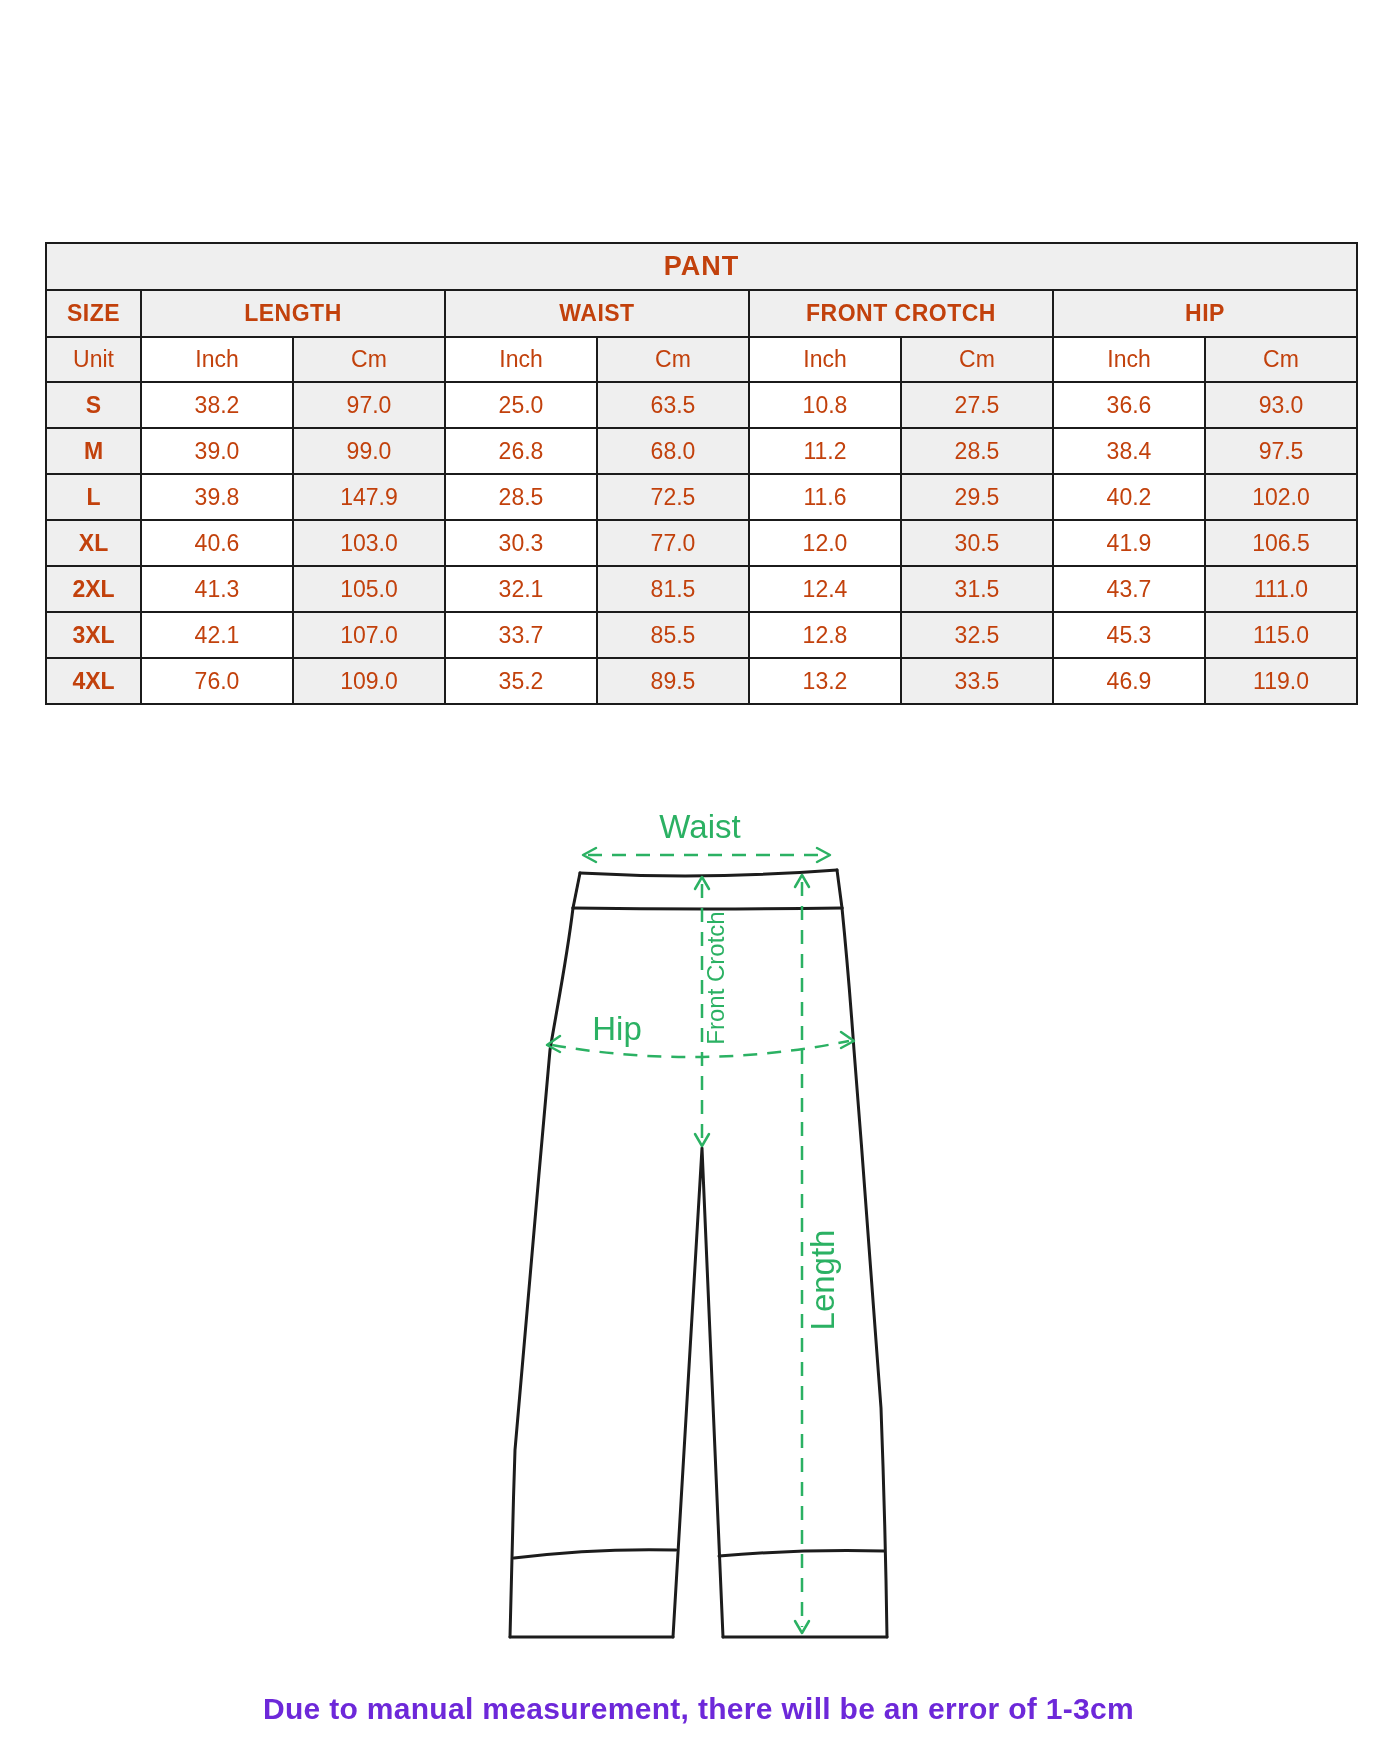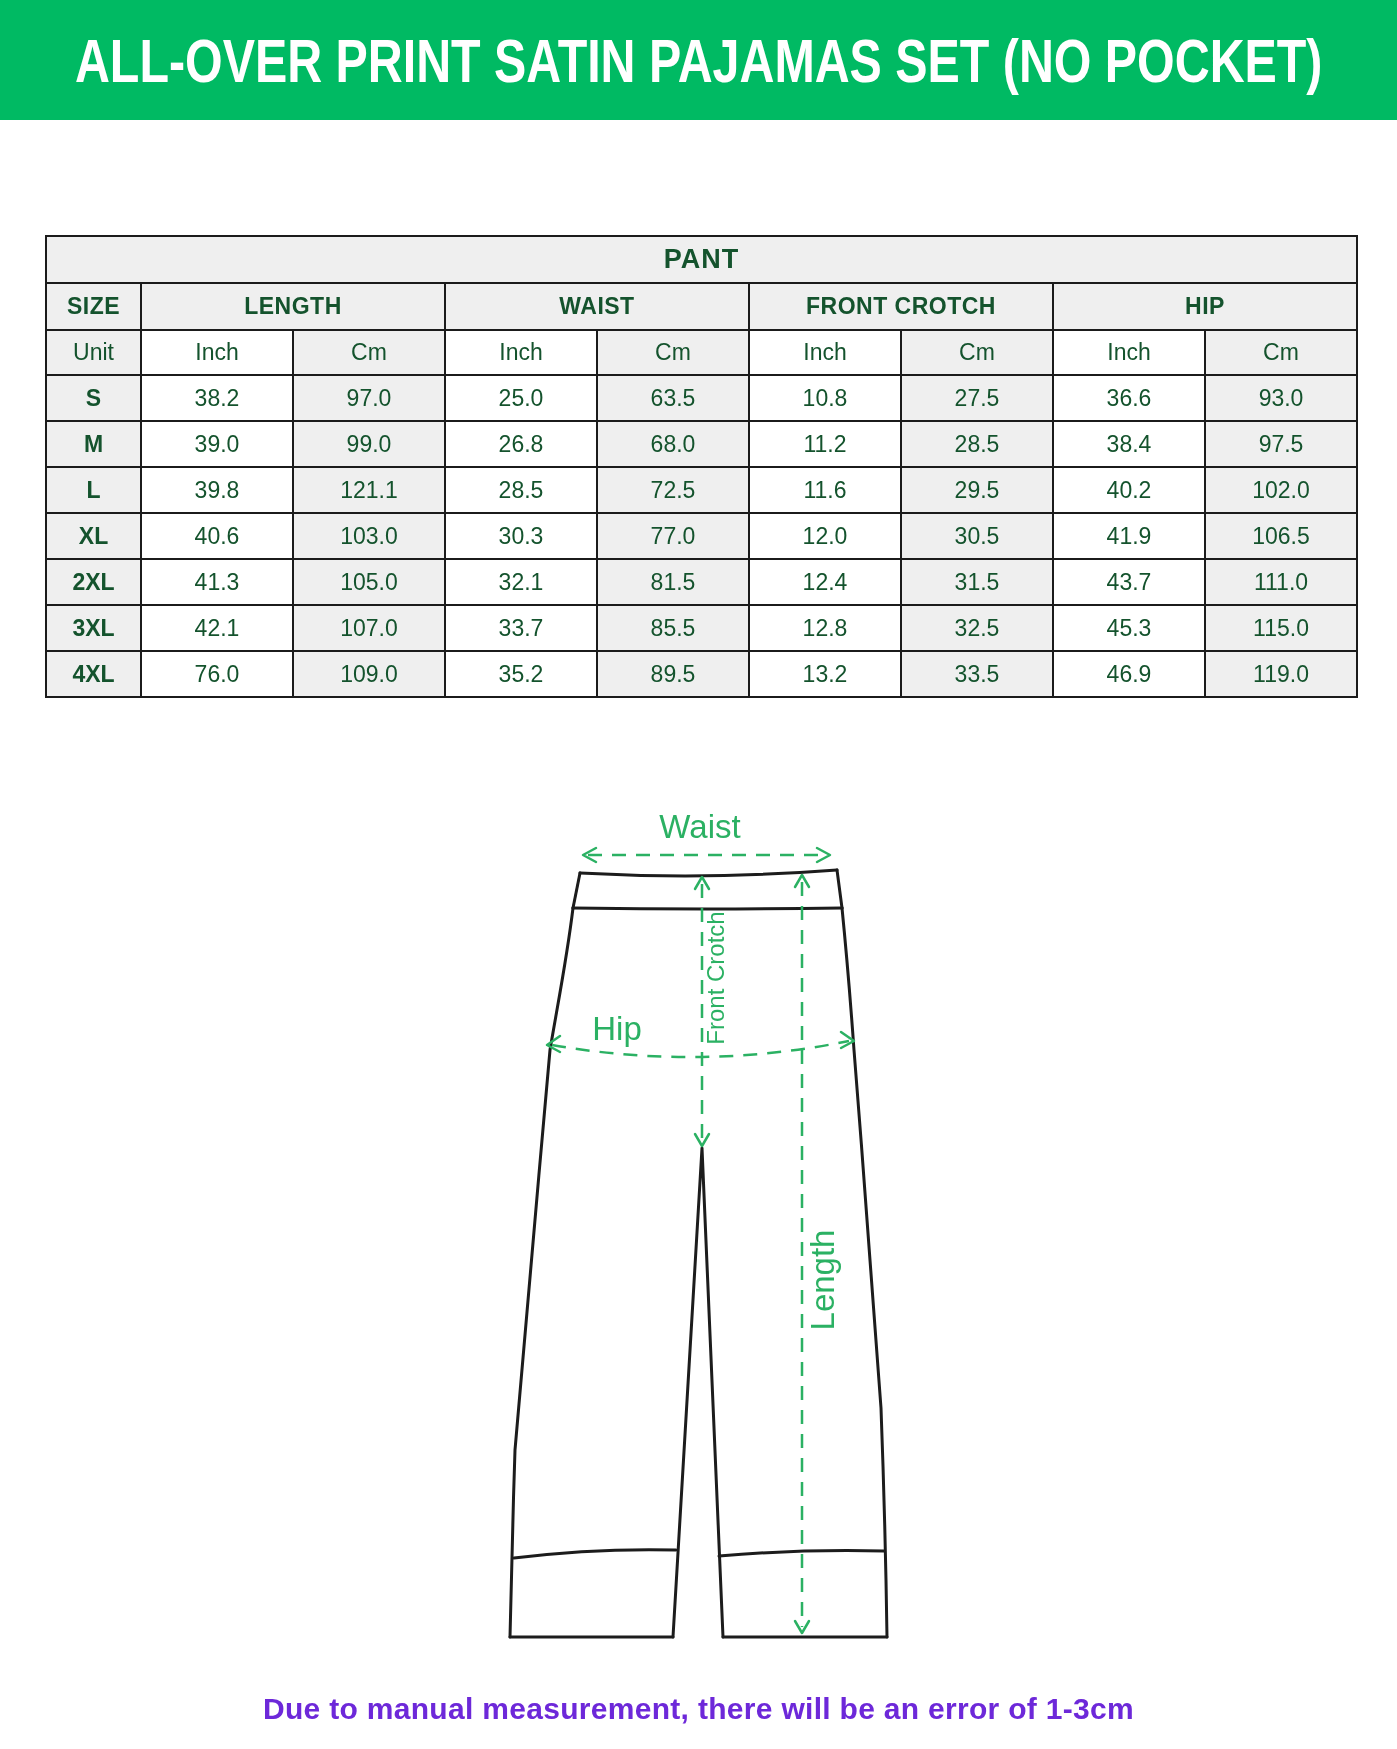--- a/index.html
+++ b/index.html
@@ -32,25 +32,25 @@
     font-weight: bold;
     white-space: nowrap;
     transform: scaleX(0.78);
     letter-spacing: 0px;
   }
 
   
   .size-table {
     position: absolute;
     left: 45px;
-    top: 235px;
+    top: 242px;
     width: 1311px;
     border-collapse: collapse;
     table-layout: fixed;
-    color: #14532d;
+    color: #c2410c;
   }
   .size-table th, .size-table td {
     border: 2px solid #1b1b1b;
     text-align: center;
     vertical-align: middle;
     padding: 0;
     background: #ffffff;
   }
   .size-table .g { background: #efefef; }
   .title-row th {
@@ -98,23 +98,20 @@
     font-size: 30px;
     font-weight: 600;
     letter-spacing: 0.3px;
   }
 </style>
 </head>
 <body>
 
 <div class="sheet">
 
-  <header class="banner">
-    <h1 class="banner-title">ALL-OVER PRINT SATIN PAJAMAS SET (NO POCKET)</h1>
-  </header>
 
   <table class="size-table">
     <colgroup>
       <col style="width:95px">
       <col style="width:152px">
         <col style="width:152px">
       <col style="width:152px">
         <col style="width:152px">
       <col style="width:152px">
         <col style="width:152px">
@@ -163,21 +160,21 @@
         <td>26.8</td>
         <td class="g">68.0</td>
         <td>11.2</td>
         <td class="g">28.5</td>
         <td>38.4</td>
         <td class="g">97.5</td>
       </tr>
       <tr>
         <th>L</th>
         <td>39.8</td>
-        <td class="g">121.1</td>
+        <td class="g">147.9</td>
         <td>28.5</td>
         <td class="g">72.5</td>
         <td>11.6</td>
         <td class="g">29.5</td>
         <td>40.2</td>
         <td class="g">102.0</td>
       </tr>
       <tr>
         <th>XL</th>
         <td>40.6</td>

